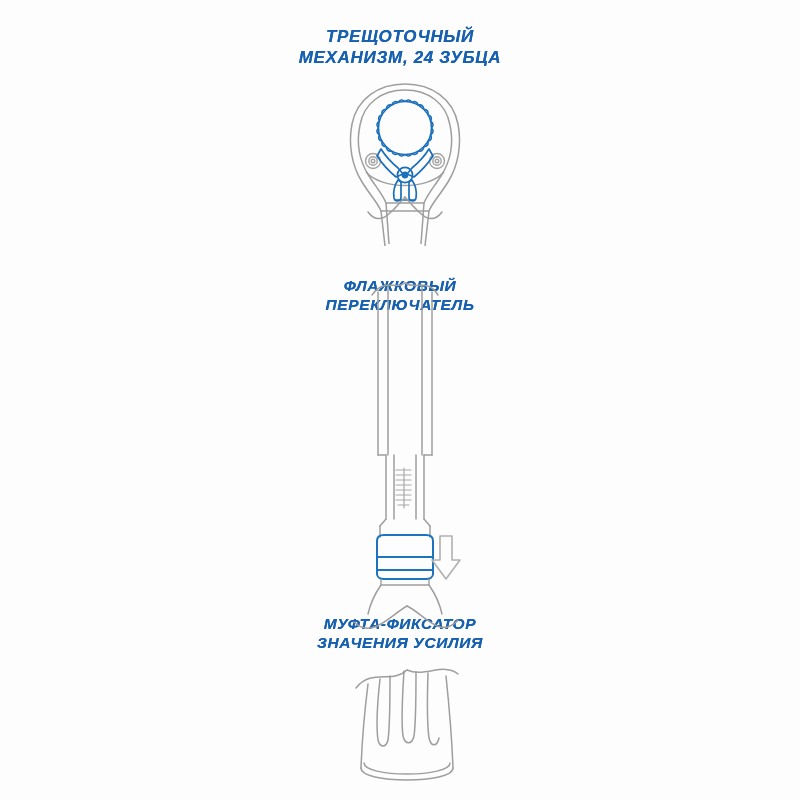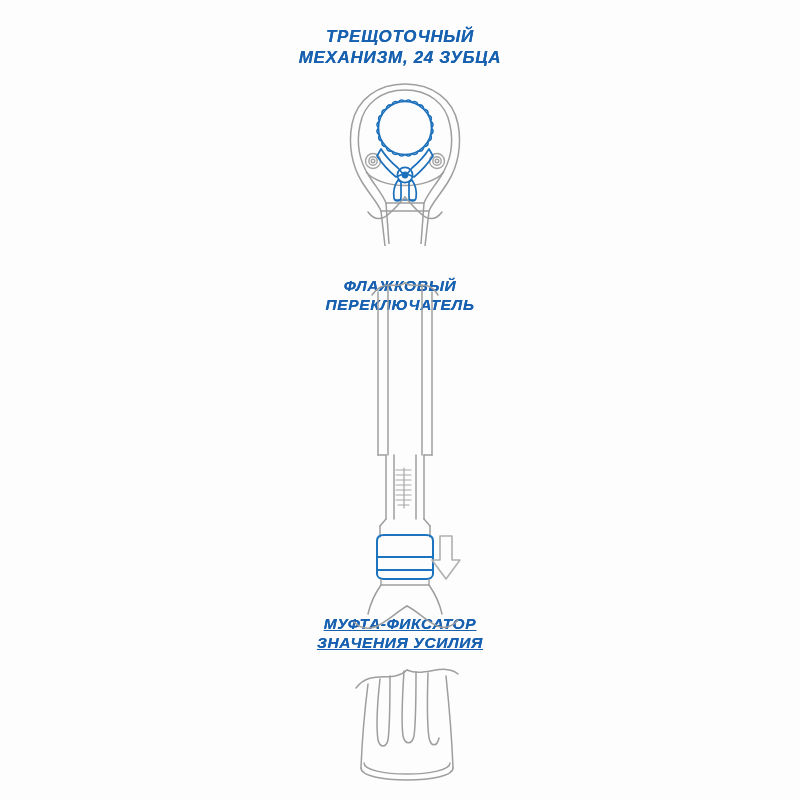--- a/index.html
+++ b/index.html
@@ -37,21 +37,20 @@
   #callout-switch {
     left: 0; right: 0;
     top: 236px;
     font-size: 15.5px;
     margin-top: 40px;
   }
   #callout-collar {
     left: 0; right: 0;
     top: 614px;
     font-size: 15.5px;
-    text-decoration: underline;
   }
   #figure {
     position: absolute;
     left: 0;
     top: 0;
   }
 </style>
 </head>
 <body>
 

